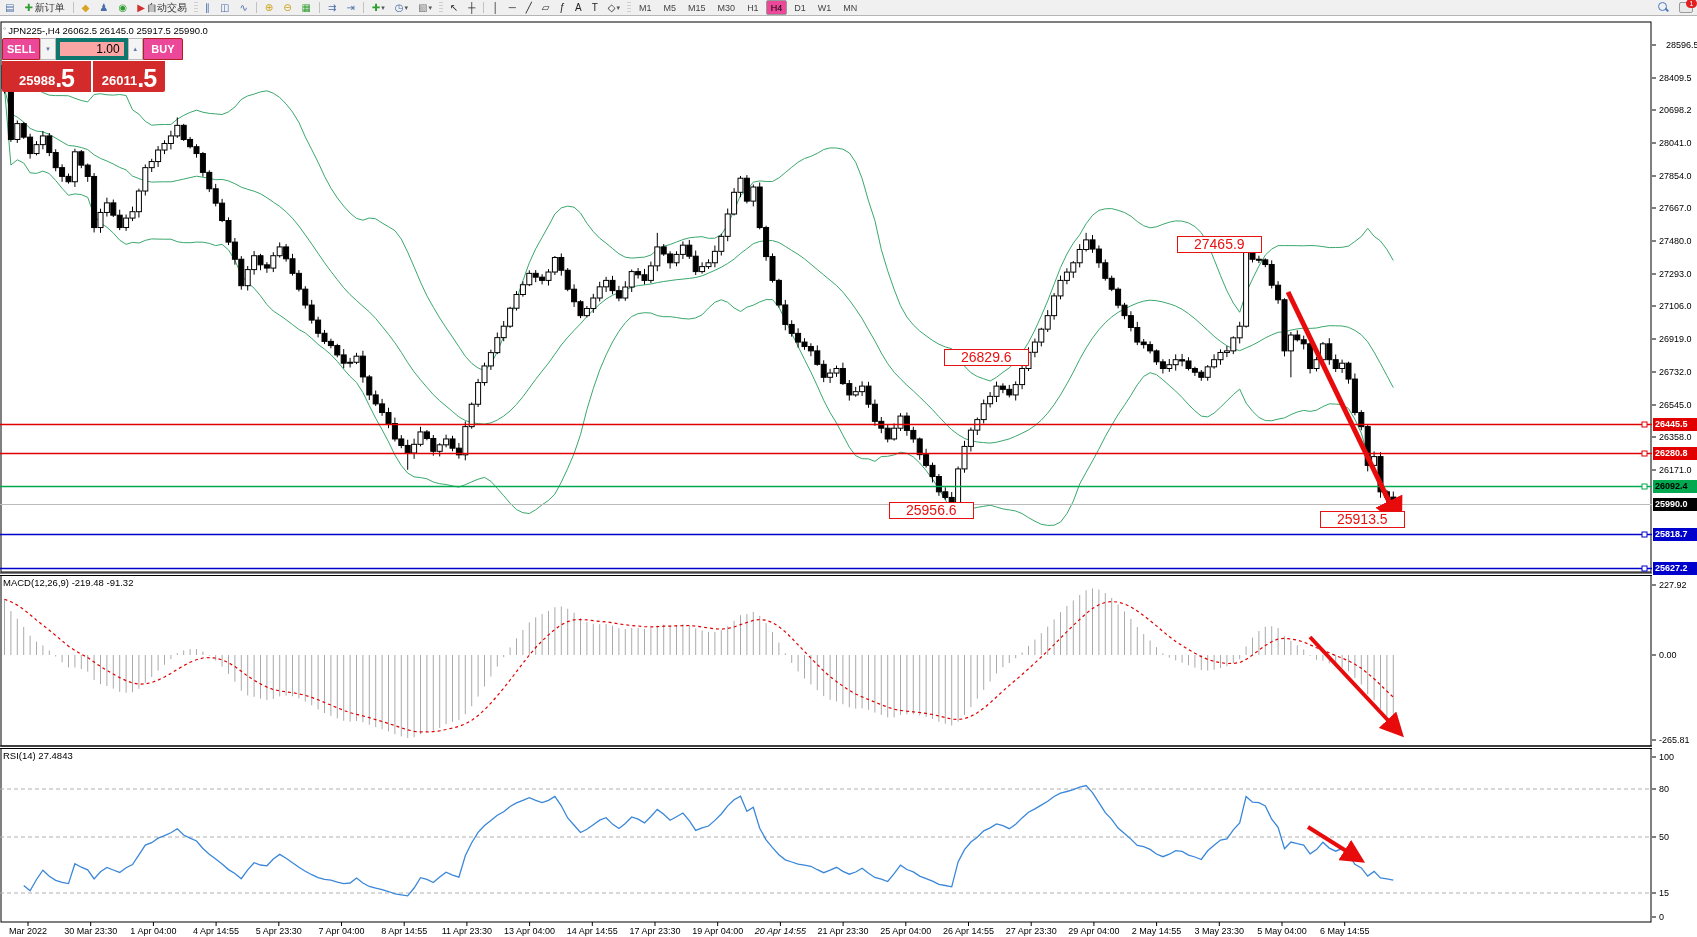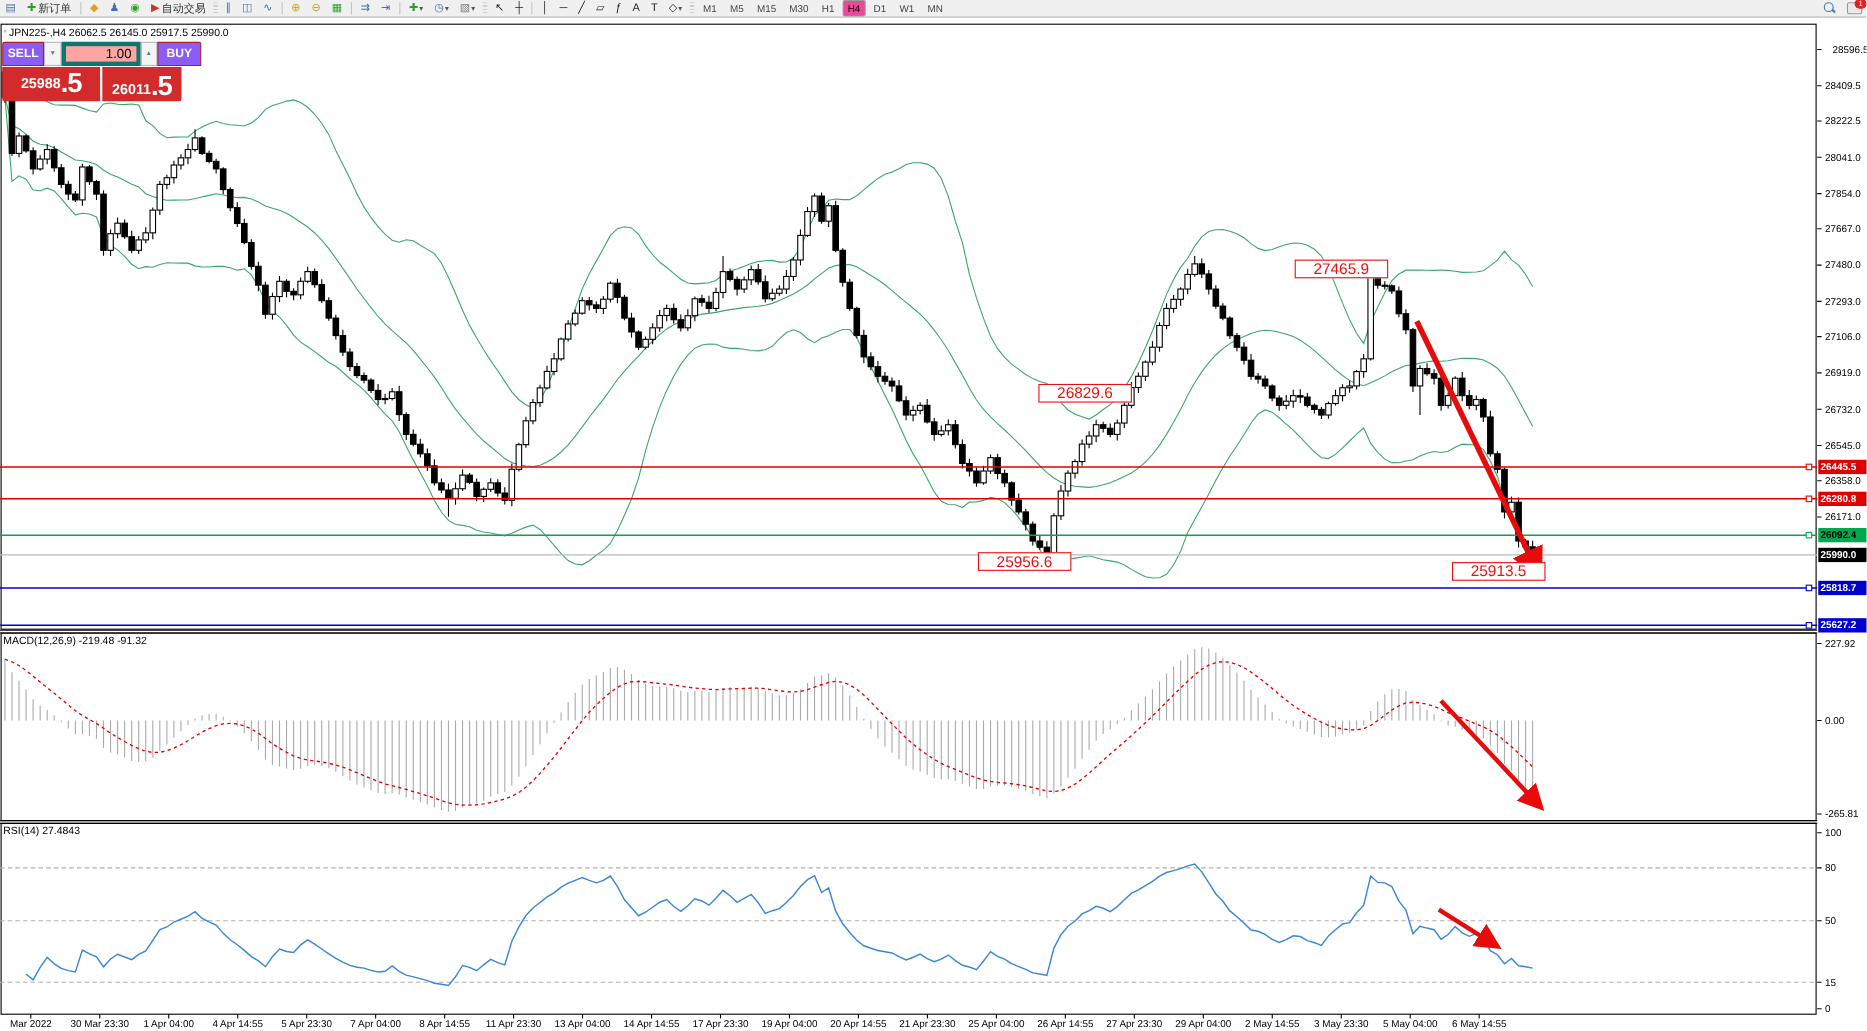--- a/index.html
+++ b/index.html
@@ -24,32 +24,32 @@
   .mag .stick{position:absolute;left:7px;top:7px;width:4px;height:1.5px;background:#4a78c0;transform:rotate(45deg);}
   .bubble{position:relative;width:12px;height:9px;background:#e9e9e9;border:1px solid #9a9a9a;border-radius:2px;}
   .badge{position:absolute;right:-5px;top:-4px;min-width:9px;height:9px;border-radius:5px;background:#e02020;
          color:#fff;font-size:7px;line-height:9px;text-align:center;padding:0 1px;}
   
   #symbol-bar{position:absolute;left:3px;top:25px;z-index:30;font-size:9.5px;color:#000;display:flex;align-items:center;}
   #symbol-bar .sic{color:#888;font-size:8px;margin-right:2px;}
   
   #trade-panel{position:absolute;left:2px;top:38px;width:181px;z-index:30;}
   #tp-row1{display:flex;height:22px;}
-  .tp-btn{background:#8b5cf6;color:#fff;font-weight:bold;font-size:11px;display:flex;align-items:center;
+  .tp-btn{background:#ec4899;color:#fff;font-weight:bold;font-size:11px;display:flex;align-items:center;
           justify-content:center;border:1px solid #b02020;}
   #tp-sell{width:38px;border-radius:2px 0 0 0;}
   #tp-buy{width:40px;border-radius:0 2px 0 0;}
   .tp-spin{width:14px;background:#f4f4f4;border:1px solid #b9b9b9;color:#5b7aa8;font-size:6px;
            display:flex;align-items:center;justify-content:center;}
   #tp-vol{width:63px;background:#fca5a5;border:4px solid #0f766e;font-size:12px;color:#000;
           display:flex;align-items:center;justify-content:flex-end;padding-right:4px;}
   #tp-row2{display:flex;height:31px;margin-top:1px;}
   .tp-price{background:#d32b2b;color:#fff;display:flex;align-items:flex-end;justify-content:center;
             padding-bottom:1px;}
-  #tp-price-sell{width:89px;margin-right:2px;border-radius:0 0 0 2px;align-items:center;}
+  #tp-price-sell{width:89px;margin-right:2px;border-radius:0 0 0 2px;}
   #tp-price-buy{width:72px;border-radius:0 0 2px 0;}
   .tp-main{font-size:13px;font-weight:bold;line-height:20px;}
   .tp-big{font-size:25px;font-weight:bold;line-height:25px;letter-spacing:-1px;}
   
   #chart-svg{position:absolute;left:0;top:0;z-index:10;}
   #labels-layer{position:absolute;left:0;top:0;width:1697px;height:937px;z-index:20;pointer-events:none;}
   .ax-tick{position:absolute;font-size:9px;color:#000;white-space:nowrap;}
   .ax-box{position:absolute;left:1653px;width:44px;height:13px;font-size:9px;font-weight:bold;
           color:#fff;text-align:left;padding-left:2px;line-height:13px;white-space:nowrap;}
   .callout{position:absolute;border:1px solid #e81010;background:#fff;color:#e81010;
@@ -942,21 +942,21 @@
         <line x1="1282" y1="922" x2="1282" y2="926" stroke="#000" stroke-width="1"></line>
         <line x1="1344.7" y1="922" x2="1344.7" y2="926" stroke="#000" stroke-width="1"></line>
       </g>
     </svg>
 
   <div id="labels-layer">
     <div class="ind-label" style="left:3px;top:577px;">MACD(12,26,9) -219.48 -91.32</div>
     <div class="ind-label" style="left:3px;top:750px;">RSI(14) 27.4843</div>
   <div class="ax-tick" style="left: 1666px; top: 40px;">28596.5</div>
       <div class="ax-tick" style="left: 1659px; top: 73px;">28409.5</div>
-      <div class="ax-tick" style="left: 1659px; top: 105px;">28222.5</div>
+      <div class="ax-tick" style="left: 1659px; top: 105px;">20698.2</div>
       <div class="ax-tick" style="left: 1659px; top: 138px;">28041.0</div>
       <div class="ax-tick" style="left: 1659px; top: 171px;">27854.0</div>
       <div class="ax-tick" style="left: 1659px; top: 203px;">27667.0</div>
       <div class="ax-tick" style="left: 1659px; top: 236px;">27480.0</div>
       <div class="ax-tick" style="left: 1659px; top: 269px;">27293.0</div>
       <div class="ax-tick" style="left: 1659px; top: 301px;">27106.0</div>
       <div class="ax-tick" style="left: 1659px; top: 334px;">26919.0</div>
       <div class="ax-tick" style="left: 1659px; top: 367px;">26732.0</div>
       <div class="ax-tick" style="left: 1659px; top: 400px;">26545.0</div>
       <div class="ax-tick" style="left: 1659px; top: 432px;">26358.0</div>
@@ -984,21 +984,21 @@
       <div class="t-label" style="left: 153.4px; top: 926px;">1 Apr 04:00</div>
       <div class="t-label" style="left: 216.1px; top: 926px;">4 Apr 14:55</div>
       <div class="t-label" style="left: 278.8px; top: 926px;">5 Apr 23:30</div>
       <div class="t-label" style="left: 341.5px; top: 926px;">7 Apr 04:00</div>
       <div class="t-label" style="left: 404.2px; top: 926px;">8 Apr 14:55</div>
       <div class="t-label" style="left: 466.9px; top: 926px;">11 Apr 23:30</div>
       <div class="t-label" style="left: 529.6px; top: 926px;">13 Apr 04:00</div>
       <div class="t-label" style="left: 592.3px; top: 926px;">14 Apr 14:55</div>
       <div class="t-label" style="left: 655px; top: 926px;">17 Apr 23:30</div>
       <div class="t-label" style="left: 717.7px; top: 926px;">19 Apr 04:00</div>
-      <div class="t-label" style="left: 780.4px; top: 926px;">20 Apr 14:55</div>
+      <div class="t-label" style="left: 780.4px; top: 926px; font-style: italic;">20 Apr 14:55</div>
       <div class="t-label" style="left: 843.1px; top: 926px;">21 Apr 23:30</div>
       <div class="t-label" style="left: 905.8px; top: 926px;">25 Apr 04:00</div>
       <div class="t-label" style="left: 968.5px; top: 926px;">26 Apr 14:55</div>
       <div class="t-label" style="left: 1031.2px; top: 926px;">27 Apr 23:30</div>
       <div class="t-label" style="left: 1093.9px; top: 926px;">29 Apr 04:00</div>
       <div class="t-label" style="left: 1156.6px; top: 926px;">2 May 14:55</div>
       <div class="t-label" style="left: 1219.3px; top: 926px;">3 May 23:30</div>
       <div class="t-label" style="left: 1282px; top: 926px;">5 May 04:00</div>
       <div class="t-label" style="left: 1344.7px; top: 926px;">6 May 14:55</div>
     </div>

